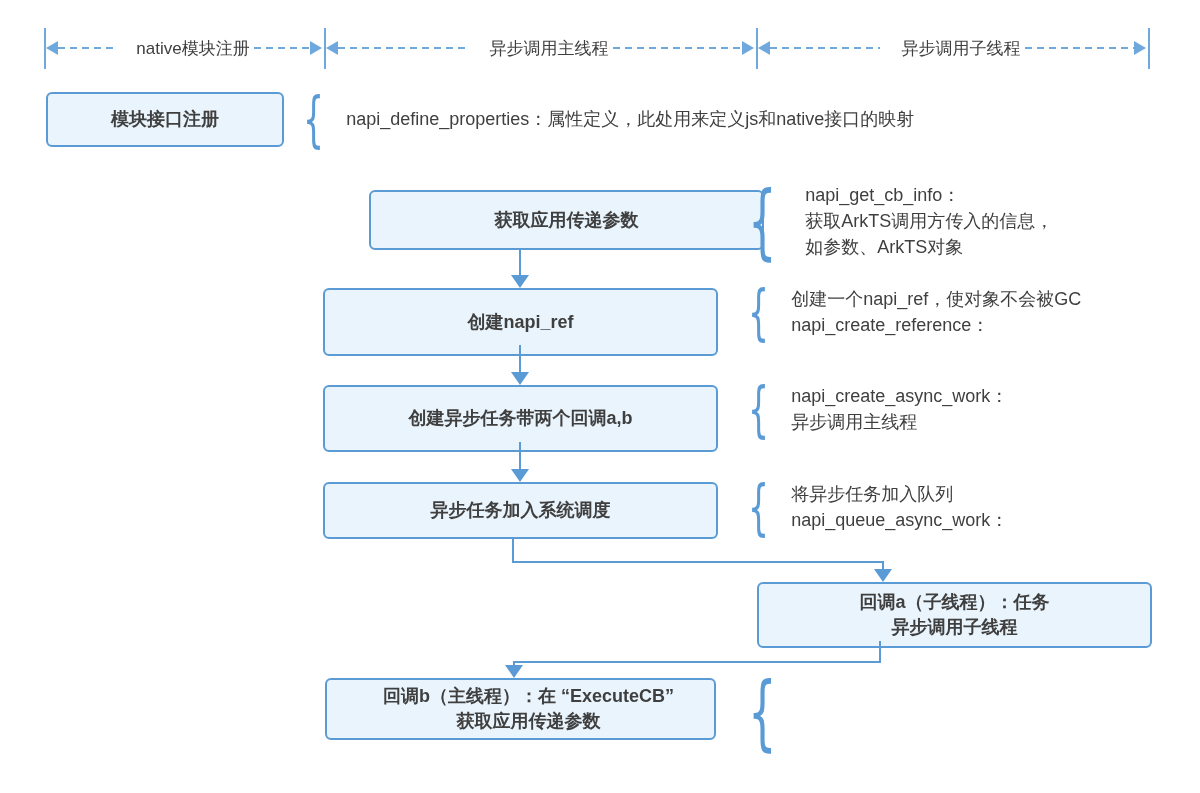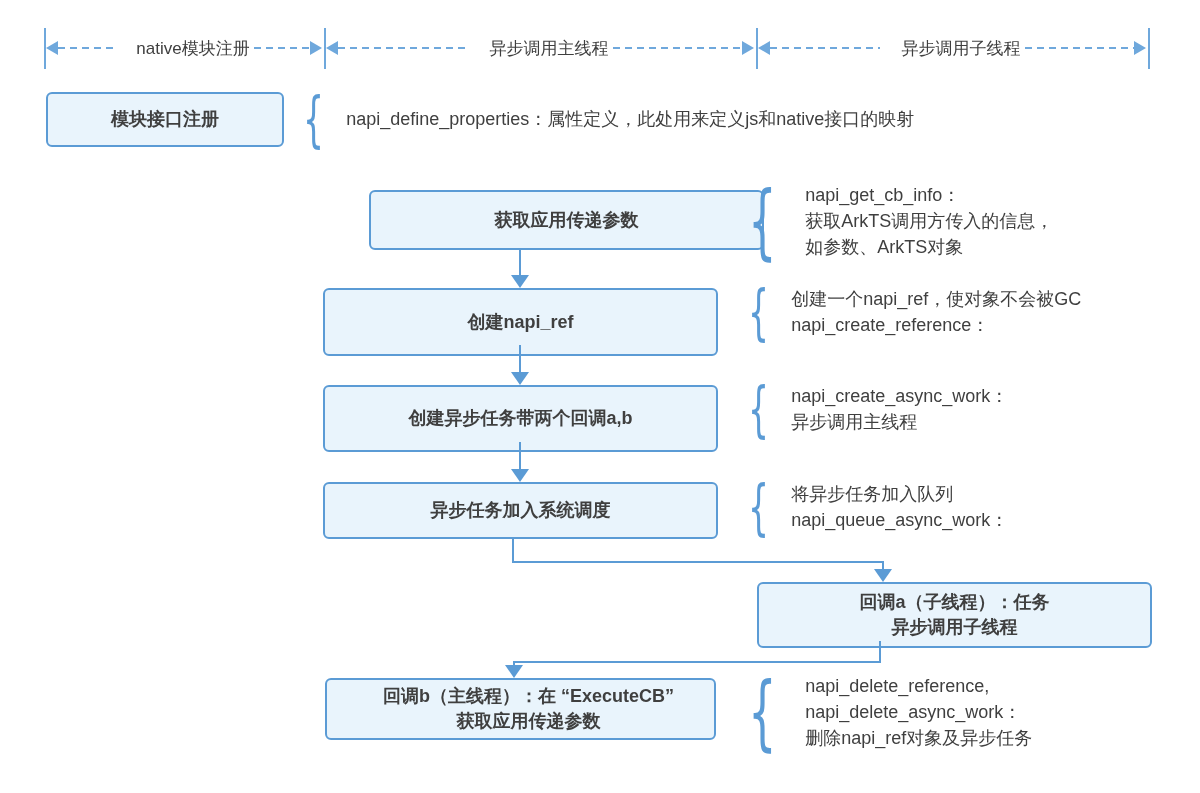--- a/index.html
+++ b/index.html
@@ -155,20 +155,15 @@
   <div class="ann" style="left:748px;top:479px;">
     <span class="brace b2">{</span>
     <div>
       <div class="ann-text">将异步任务加入队列</div>
       <div class="ann-text">napi_queue_async_work：</div>
     </div>
   </div>
 
   <div class="ann" style="left:748px;top:673px;">
     <span class="brace b3">{</span>
-    <div>
-      <div class="ann-text">napi_delete_reference,</div>
-      <div class="ann-text">napi_delete_async_work：</div>
-      <div class="ann-text">删除napi_ref对象及异步任务</div>
-    </div>
   </div>
 
 </div>
 
 </body></html>

